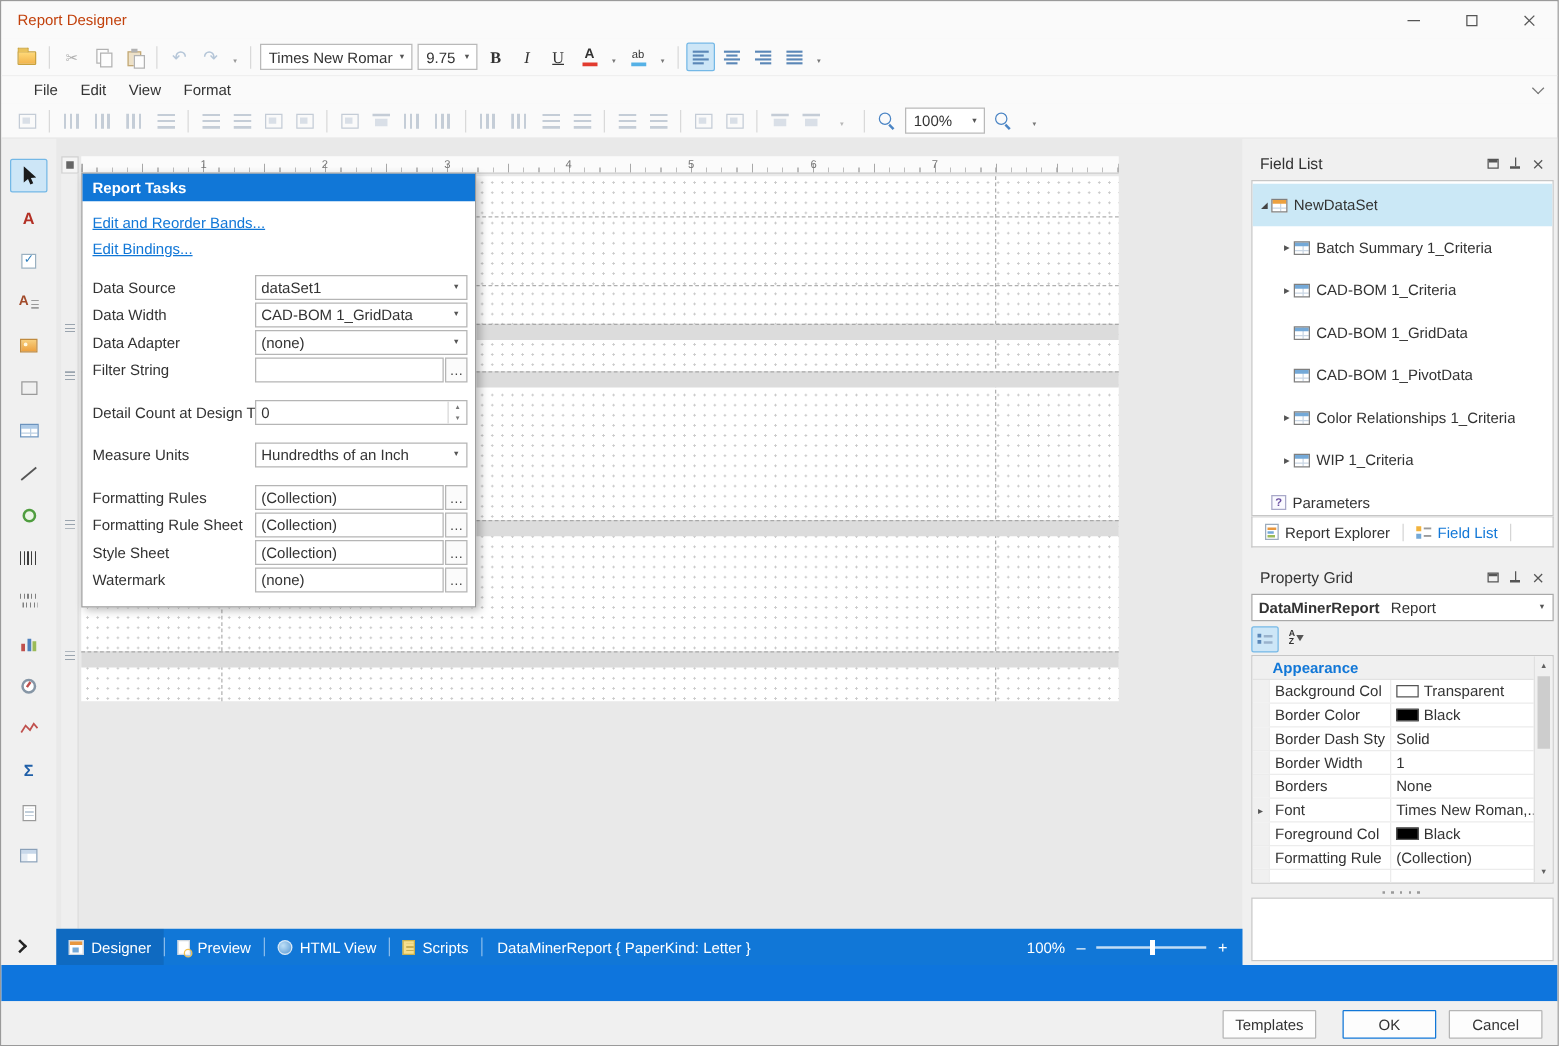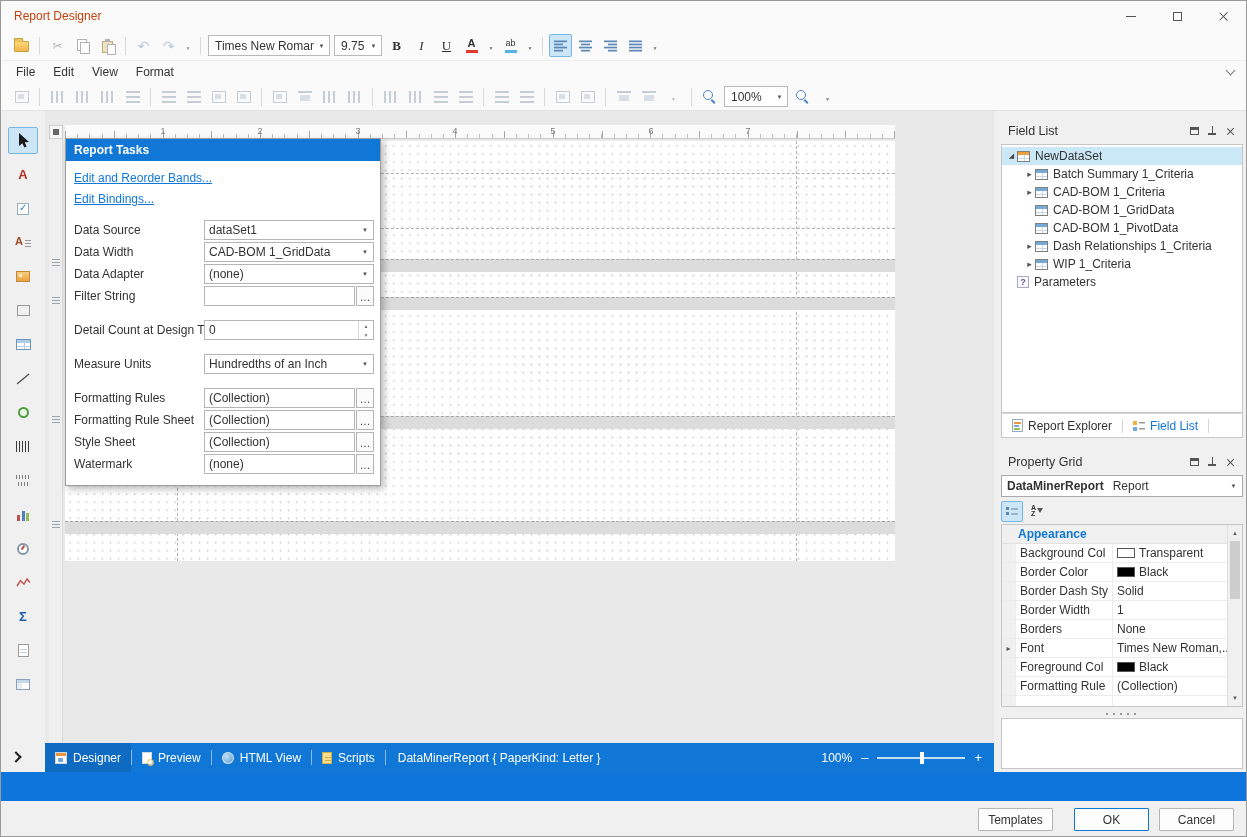--- a/index.html
+++ b/index.html
@@ -14,21 +14,21 @@
 .glyph-min{width:10px;height:1px;background:#555}
 .glyph-max{width:9px;height:9px;border:1px solid #555}
 .glyph-close{position:relative;width:11px;height:11px}
 .glyph-close::before,.glyph-close::after{content:"";position:absolute;left:5px;top:0;width:1.4px;height:11px;background:#555}
 .glyph-close::before{transform:rotate(45deg)}
 .glyph-close::after{transform:rotate(-45deg)}
 
 
 .toolbar1{position:absolute;top:30px;left:0;right:0;height:30px;background:#fafafa;display:flex;align-items:center;padding-left:8px;border-bottom:1px solid #efefef}
 .toolbar2{position:absolute;top:82px;left:0;right:0;height:28px;background:#fafafa;border-bottom:1px solid #e3e3e3;display:flex;align-items:center;padding-left:8px}
-.menubar{position:absolute;top:60px;left:0;right:0;height:22px;background:#fafafa;display:flex;align-items:center;padding-left:6px}
+.menubar{position:absolute;top:60px;left:0;right:0;height:22px;background:#fafafa;display:flex;align-items:center;padding-left:17px}
 .menu-item{padding:0 9px;height:100%;display:flex;align-items:center;color:#333}
 .menu-collapse{margin-left:auto;margin-right:12px;width:7px;height:7px;border-right:1.5px solid #777;border-bottom:1.5px solid #777;transform:rotate(45deg);margin-top:-4px}
 .tbtn{height:23px;min-width:23px;border-radius:2px;display:flex;align-items:center;justify-content:center;margin:0 1px;position:relative}
 .tbtn.sel{background:#cde6f7;border:1px solid #74b8e6}
 .tbtn.dim{opacity:.75}
 .vsep{width:1px;height:18px;background:#d9d9d9;margin:0 5px;flex-shrink:0}
 .mini-arrow::after{content:"▼";font-size:5px;color:#777}
 .ic-folder{position:relative;width:15px;height:11px;background:linear-gradient(#ffd978,#f2b44c);border:1px solid #c9a23e;border-radius:1px;margin-top:2px}
 .ic-folder::before{content:"";position:absolute;top:-4px;left:-1px;width:7px;height:3px;background:#e9c25c;border:1px solid #c9a23e;border-bottom:none;border-radius:1px 1px 0 0}
 .ic-cut::after{content:"✂";font-size:12px;color:#9a9a9a}
@@ -139,21 +139,21 @@
 .ic-restore{width:9px;height:8px;border:1px solid #555;position:relative}
 .ic-restore::before{content:"";position:absolute;top:0;left:0;right:0;height:2px;background:#555}
 .ic-pin{position:relative;width:10px;height:10px}
 .ic-pin::before{content:"";position:absolute;left:4.5px;top:0;width:1.5px;height:7px;background:#555}
 .ic-pin::after{content:"";position:absolute;left:1px;top:7px;width:8px;height:1.5px;background:#555}
 .ic-x{position:relative;width:9px;height:9px}
 .ic-x::before,.ic-x::after{content:"";position:absolute;left:4px;top:0;width:1.3px;height:9px;background:#555}
 .ic-x::before{transform:rotate(45deg)}
 .ic-x::after{transform:rotate(-45deg)}
 .fl-body{flex:1;background:#fff;border:1px solid #c6c6c6;overflow:hidden;padding-top:2px}
-.tree-row{height:18px;display:flex;align-items:center}
+.tree-row{height:34px;display:flex;align-items:center}
 .tree-row.lvl0{padding-left:4px}
 .tree-row.lvl1{padding-left:22px}
 .tree-row.selected{background:#cbe8f6}
 .tw-exp{width:11px;display:flex;justify-content:center;flex-shrink:0}
 .tw-exp.open::after{content:"◢";font-size:7px;color:#444}
 .tw-exp.closed::after{content:"▸";font-size:9px;color:#555}
 .tri{width:13px;height:11px;border:1px solid #7f7f7f;background-color:#fff;background-image:linear-gradient(var(--hd),var(--hd)),linear-gradient(#c9d6e4,#c9d6e4),linear-gradient(#c9d6e4,#c9d6e4);background-size:100% 3px,1px 100%,100% 1px;background-position:0 0,6px 0,0 6px;background-repeat:no-repeat;flex-shrink:0}
 .tri.orange{--hd:#eda13f}
 .tri.blue{--hd:#74a9d8}
 .ic-param{width:12px;height:12px;border:1px solid #a8a8c8;background:#fafaff;display:flex;align-items:center;justify-content:center;flex-shrink:0}
@@ -675,21 +675,21 @@
         <span class="tlbl">CAD-BOM 1_GridData</span>
       </div>
       <div class="tree-row lvl1">
         <span class="tw-exp"></span>
         <span class="tri blue"></span>
         <span class="tlbl">CAD-BOM 1_PivotData</span>
       </div>
       <div class="tree-row lvl1">
         <span class="tw-exp closed"></span>
         <span class="tri blue"></span>
-        <span class="tlbl">Dash Relationships 1_Criteria</span>
+        <span class="tlbl">Color Relationships 1_Criteria</span>
       </div>
       <div class="tree-row lvl1">
         <span class="tw-exp closed"></span>
         <span class="tri blue"></span>
         <span class="tlbl">WIP 1_Criteria</span>
       </div>
       <div class="tree-row lvl0">
         <span class="tw-exp"></span>
         <span class="ic-param"></span>
         <span class="tlbl">Parameters</span>

